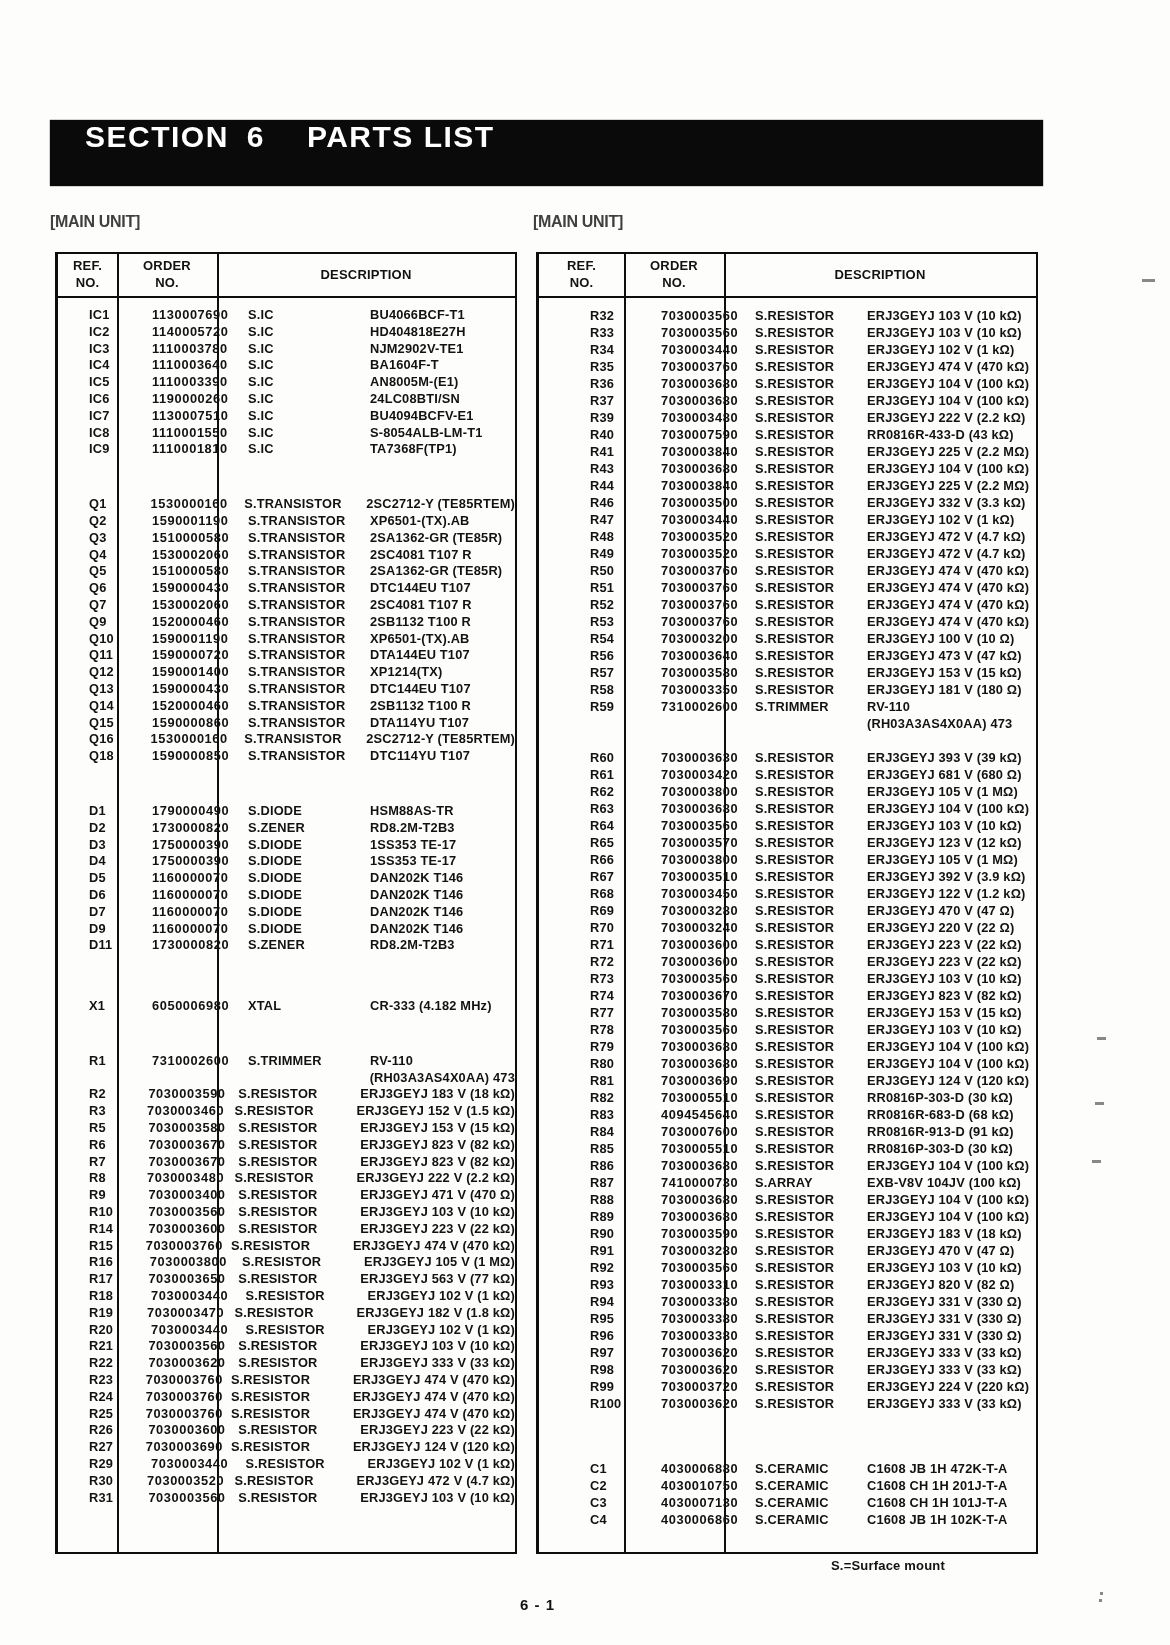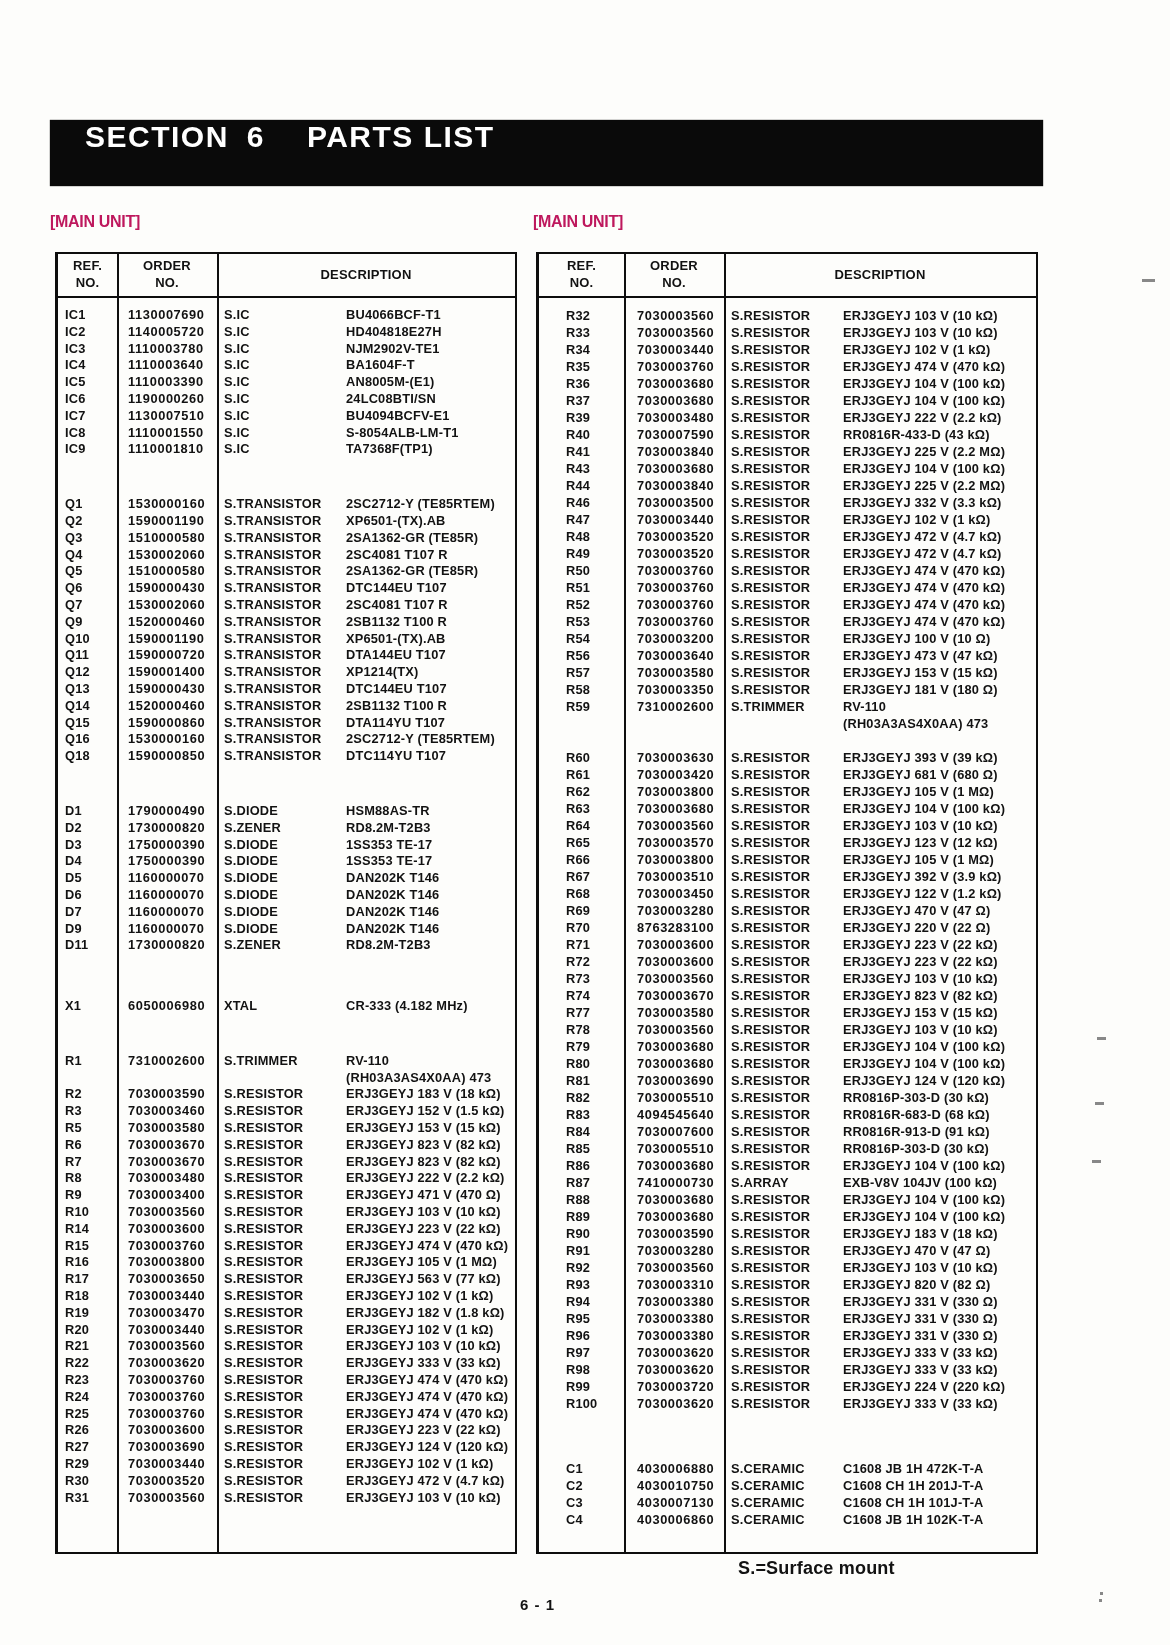--- a/index.html
+++ b/index.html
@@ -27,21 +27,21 @@
   .section-bar .sec-label {
     font-size:30px; font-weight:bold; letter-spacing:1.5px; word-spacing:8px;
   }
   .section-bar .sec-title {
     font-size:30px; font-weight:bold; letter-spacing:1.5px; margin-left:42px;
   }
 
   
   .unit-label {
     position:absolute; top:213px; font-size:16px; font-weight:bold;
-    letter-spacing:-0.3px; color:#be185d;
+    letter-spacing:-0.3px; color:#404040;
   }
   .unit-label.left { left:50px; }
   .unit-label.right { left:533px; }
 
   
   .parts-table {
     position:absolute; top:252px; height:1302px;
     border:2px solid #0d0d0d;
     background:#fdfdfb;
     overflow:hidden;
@@ -58,36 +58,36 @@
     align-items:center;
   }
   .th {
     font-size:13px; font-weight:bold; text-align:center;
     white-space:pre-line; line-height:1.3; letter-spacing:0.2px;
   }
   .th.ref   { width:var(--c1); }
   .th.order { width:var(--c2); }
   .th.desc  { flex:1; }
 
-  .tbody { position:relative; padding-top:9px; }
+  .tbody { position:relative; padding-top:9px;padding-left:24px; }
 
   .tr { display:flex; height:var(--lh); line-height:var(--lh); }
   .td { font-size:12.8px; font-weight:bold; letter-spacing:0.2px; white-space:nowrap; }
   .td.ref   { width:var(--c1); padding-left:var(--refpad); }
   .td.order { width:var(--c2); padding-left:var(--orderpad); letter-spacing:0.6px; }
   .td.desc  { flex:1; padding-left:7px; display:flex; }
   .td.desc .type { display:inline-block; width:var(--typew); }
   .td.desc .val  { display:inline-block; }
 
   .gap { width:100%; }
 
   
   .surface-note {
     position:absolute; top:1558px; left:738px; width:300px;
-    text-align:left; font-size:18px; font-weight:bold; letter-spacing:0.2px;
+    text-align:center; font-size:13px; font-weight:bold; letter-spacing:0.2px;
   }
   .page-number {
     position:absolute; top:1596px; left:16px; width:1043px;
     text-align:center; font-size:15px; font-weight:bold; letter-spacing:1px;
   }
 
   
   .mark { position:absolute; background:#4a4a4a; opacity:0.65; }
   .m1 { left:1142px; top:279px;  width:13px; height:3px; }
   .m2 { left:1097px; top:1037px; width:9px;  height:3px; }
@@ -910,21 +910,21 @@
         <div class="tr">
           <span class="td ref">R69</span>
           <span class="td order">7030003280</span>
           <span class="td desc">
             <span class="type">S.RESISTOR</span>
             <span class="val">ERJ3GEYJ 470 V (47 Ω)</span>
           </span>
         </div>
         <div class="tr">
           <span class="td ref">R70</span>
-          <span class="td order">8763283100</span>
+          <span class="td order">7030003240</span>
           <span class="td desc">
             <span class="type">S.RESISTOR</span>
             <span class="val">ERJ3GEYJ 220 V (22 Ω)</span>
           </span>
         </div>
         <div class="tr">
           <span class="td ref">R71</span>
           <span class="td order">7030003600</span>
           <span class="td desc">
             <span class="type">S.RESISTOR</span>

